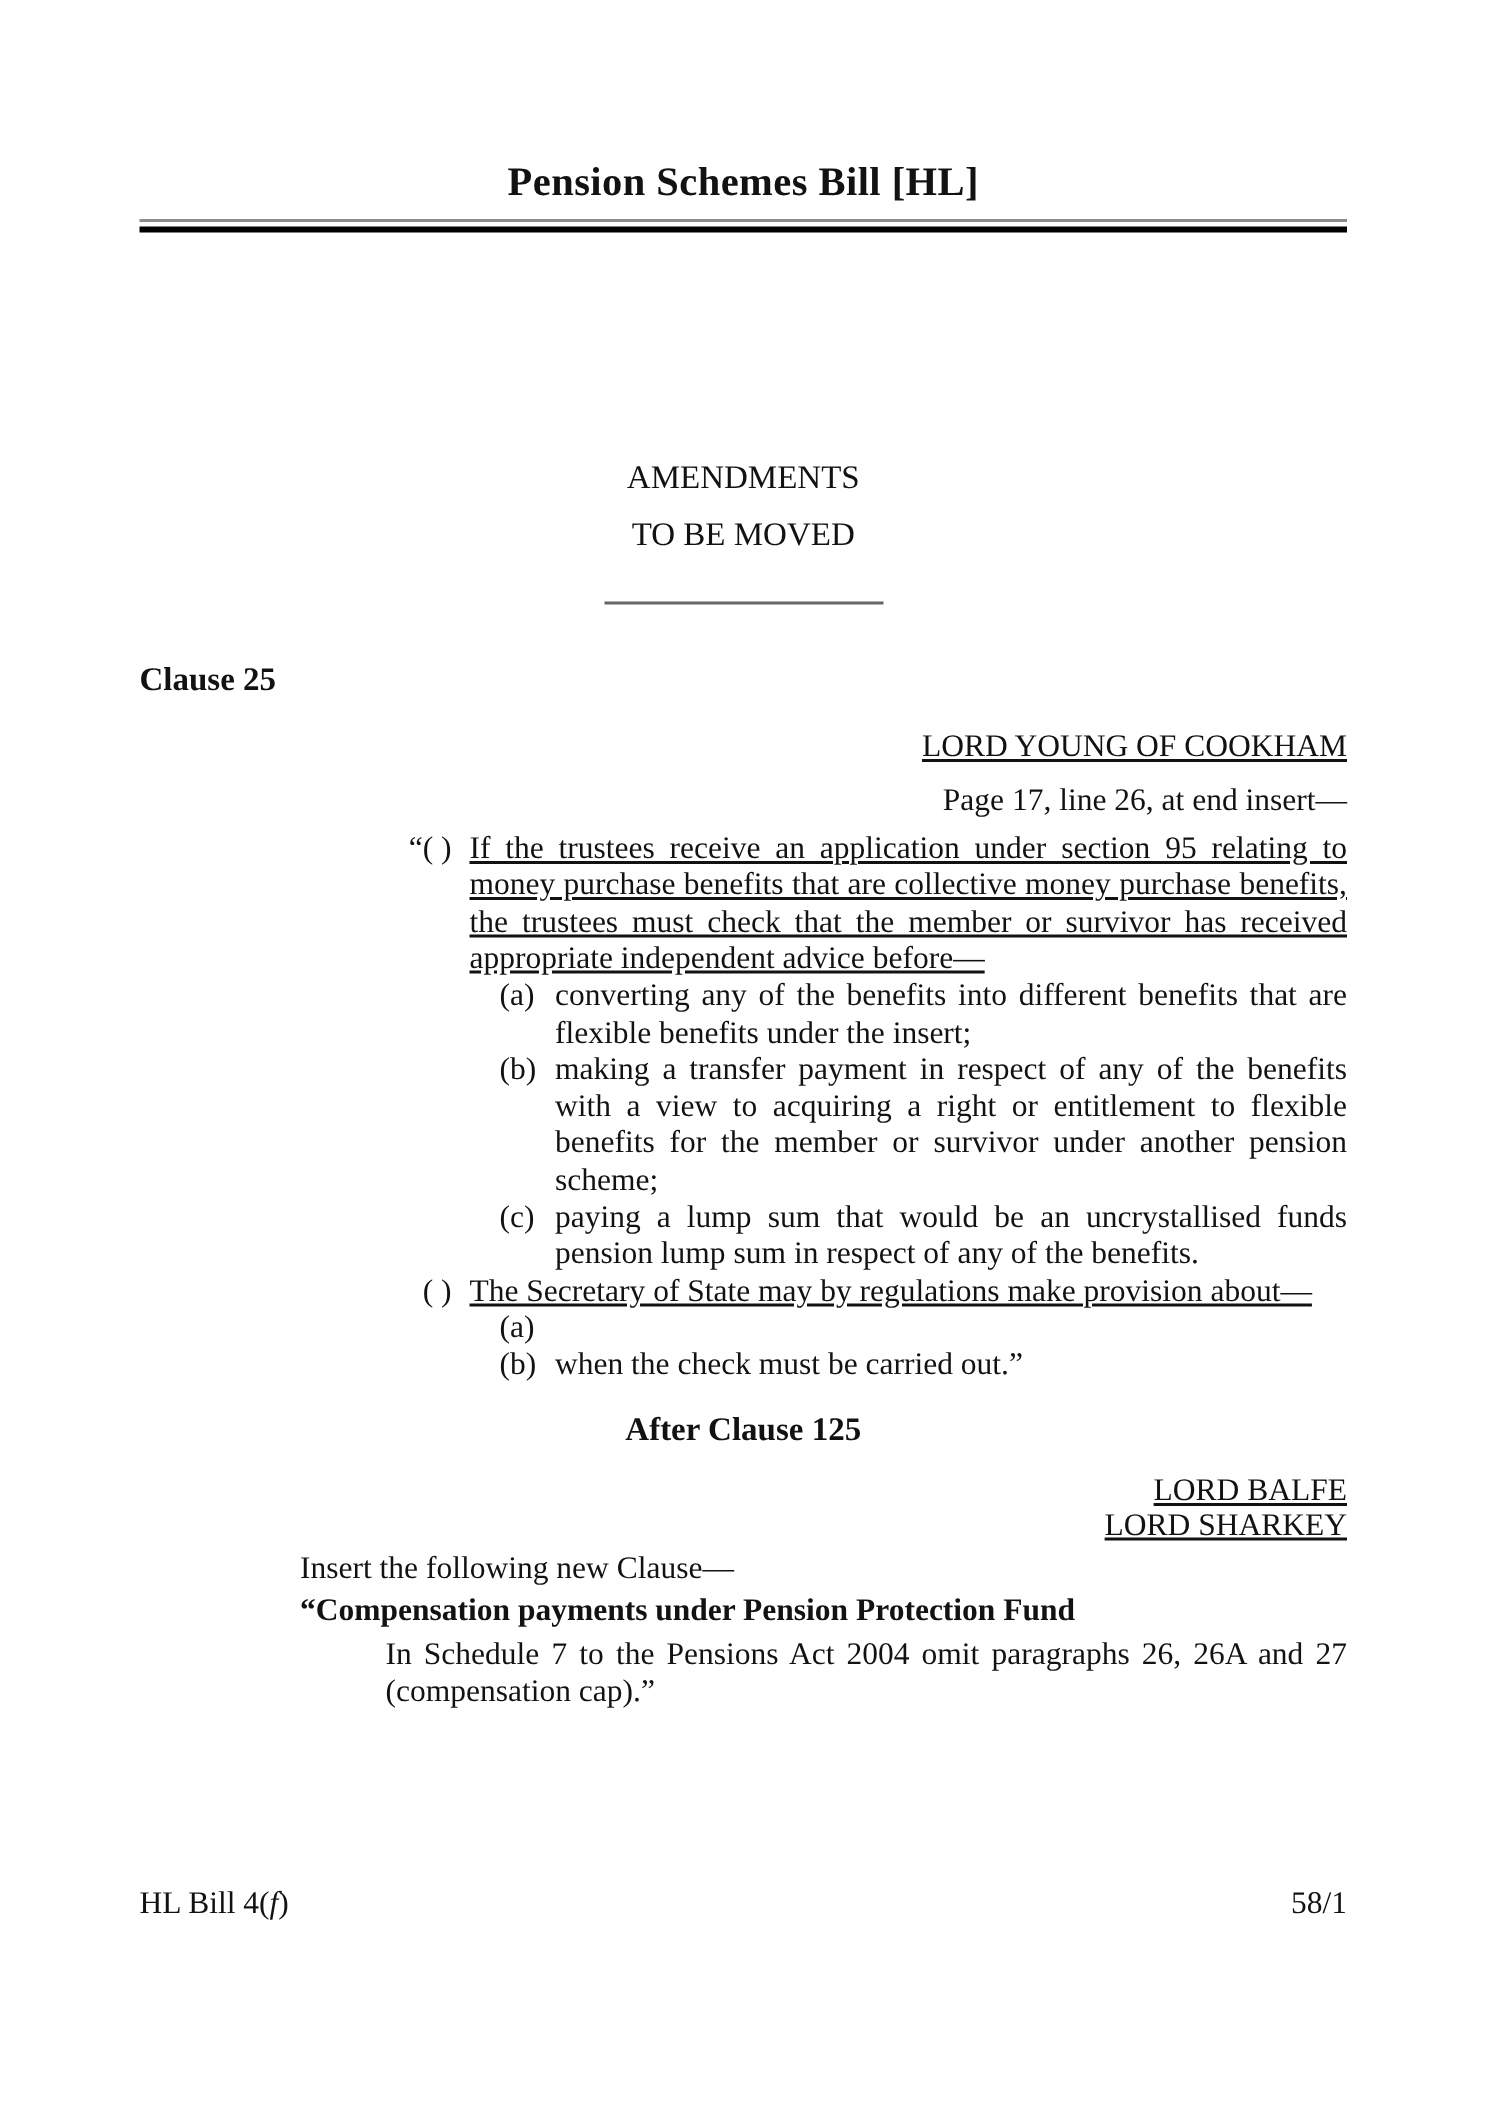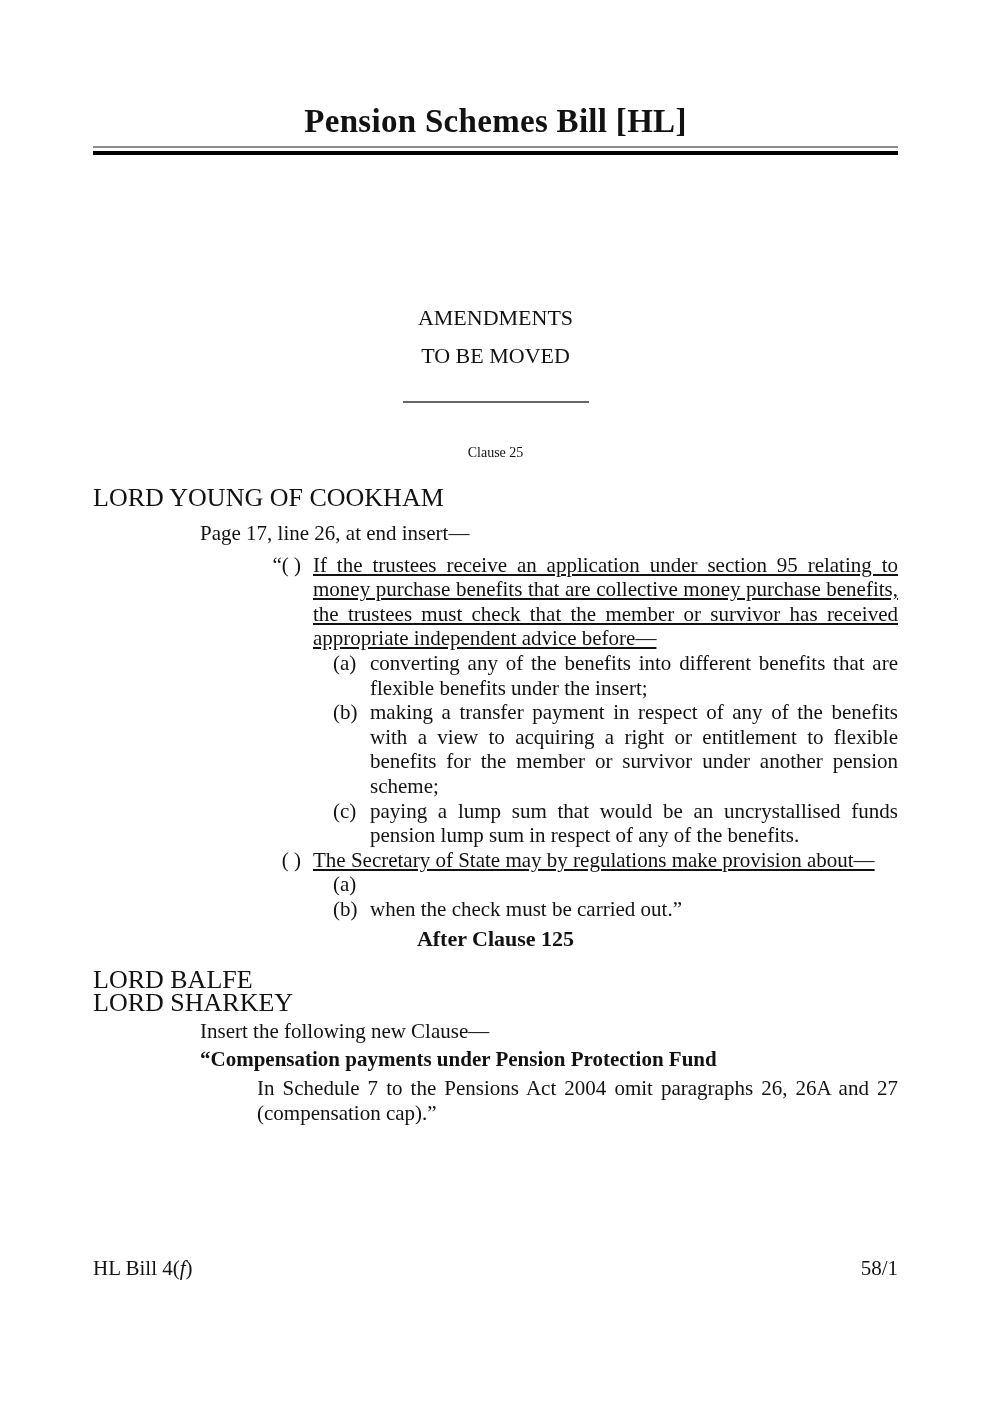--- a/index.html
+++ b/index.html
@@ -13,21 +13,21 @@
   .page {
     position: relative;
     width: 991px; height: 1401px;
     padding: 0 93px;
     background: #ffffff;
     overflow: hidden;
   }
   .doc-title {
     margin-top: 103px;
     text-align: center;
-    font-size: 33px;
+    font-size: 27px;
     font-weight: bold;
     letter-spacing: 0.3px;
     line-height: 36px;
   }
   .rule-thin  { margin-top: 7px;  border-top: 2px solid #8d8d8d; }
   .rule-thick { margin-top: 3px;  border-top: 4px solid #000000; }
 
   .committee {
     margin-top: 144px;
     text-align: center;
@@ -36,55 +36,56 @@
   .committee-line { line-height: 38px; }
 
   .short-rule {
     width: 186px;
     margin: 26px auto 0 auto;
     border-top: 2px solid #676767;
   }
 
   .clause-heading {
     margin-top: 37px;
-    text-align: center;
-    font-size: 14px;
-    font-weight: normal;
+    font-size: 22px;
+    font-weight: bold;
     line-height: 26px;
   }
   .sponsors {
     margin-top: 16px;
-    text-align: left;
-    font-size: 26px;
+    text-align: right;
+    font-size: 21px;
+    text-decoration: underline;
   }
   .sponsor-line { line-height: 23px; }
   .sponsors-single { margin-top: 20px; }
 
   .body-text { font-size: 21px; line-height: 24.6px; }
 
   .instruction {
     margin-left: 107px;
     margin-top: 12px;
+    text-align: right;
   }
   .amendment { margin-left: 107px; margin-top: 7px; }
 
   .l1 { display: flex; }
   .l1-marker {
     flex: none; width: 113px;
     text-align: right; padding-right: 12px;
     white-space: nowrap;
   }
   .l1-text { flex: 1; text-align: justify; text-decoration: underline; }
 
   .l2 { display: flex; padding-left: 133px; }
   .l2-marker { flex: none; width: 37px; white-space: nowrap; }
   .l2-text { flex: 1; text-align: justify; }
 
   .section-heading {
-    margin-top: 4px;
+    margin-top: 18px;
     text-align: center;
     font-size: 22px;
     font-weight: bold;
     line-height: 26px;
   }
   .instruction-2 { margin-left: 107px; margin-top: 5px; }
   .new-clause-title {
     margin-left: 107px; margin-top: 4px;
     font-size: 21px; font-weight: bold; line-height: 25px;
   }

